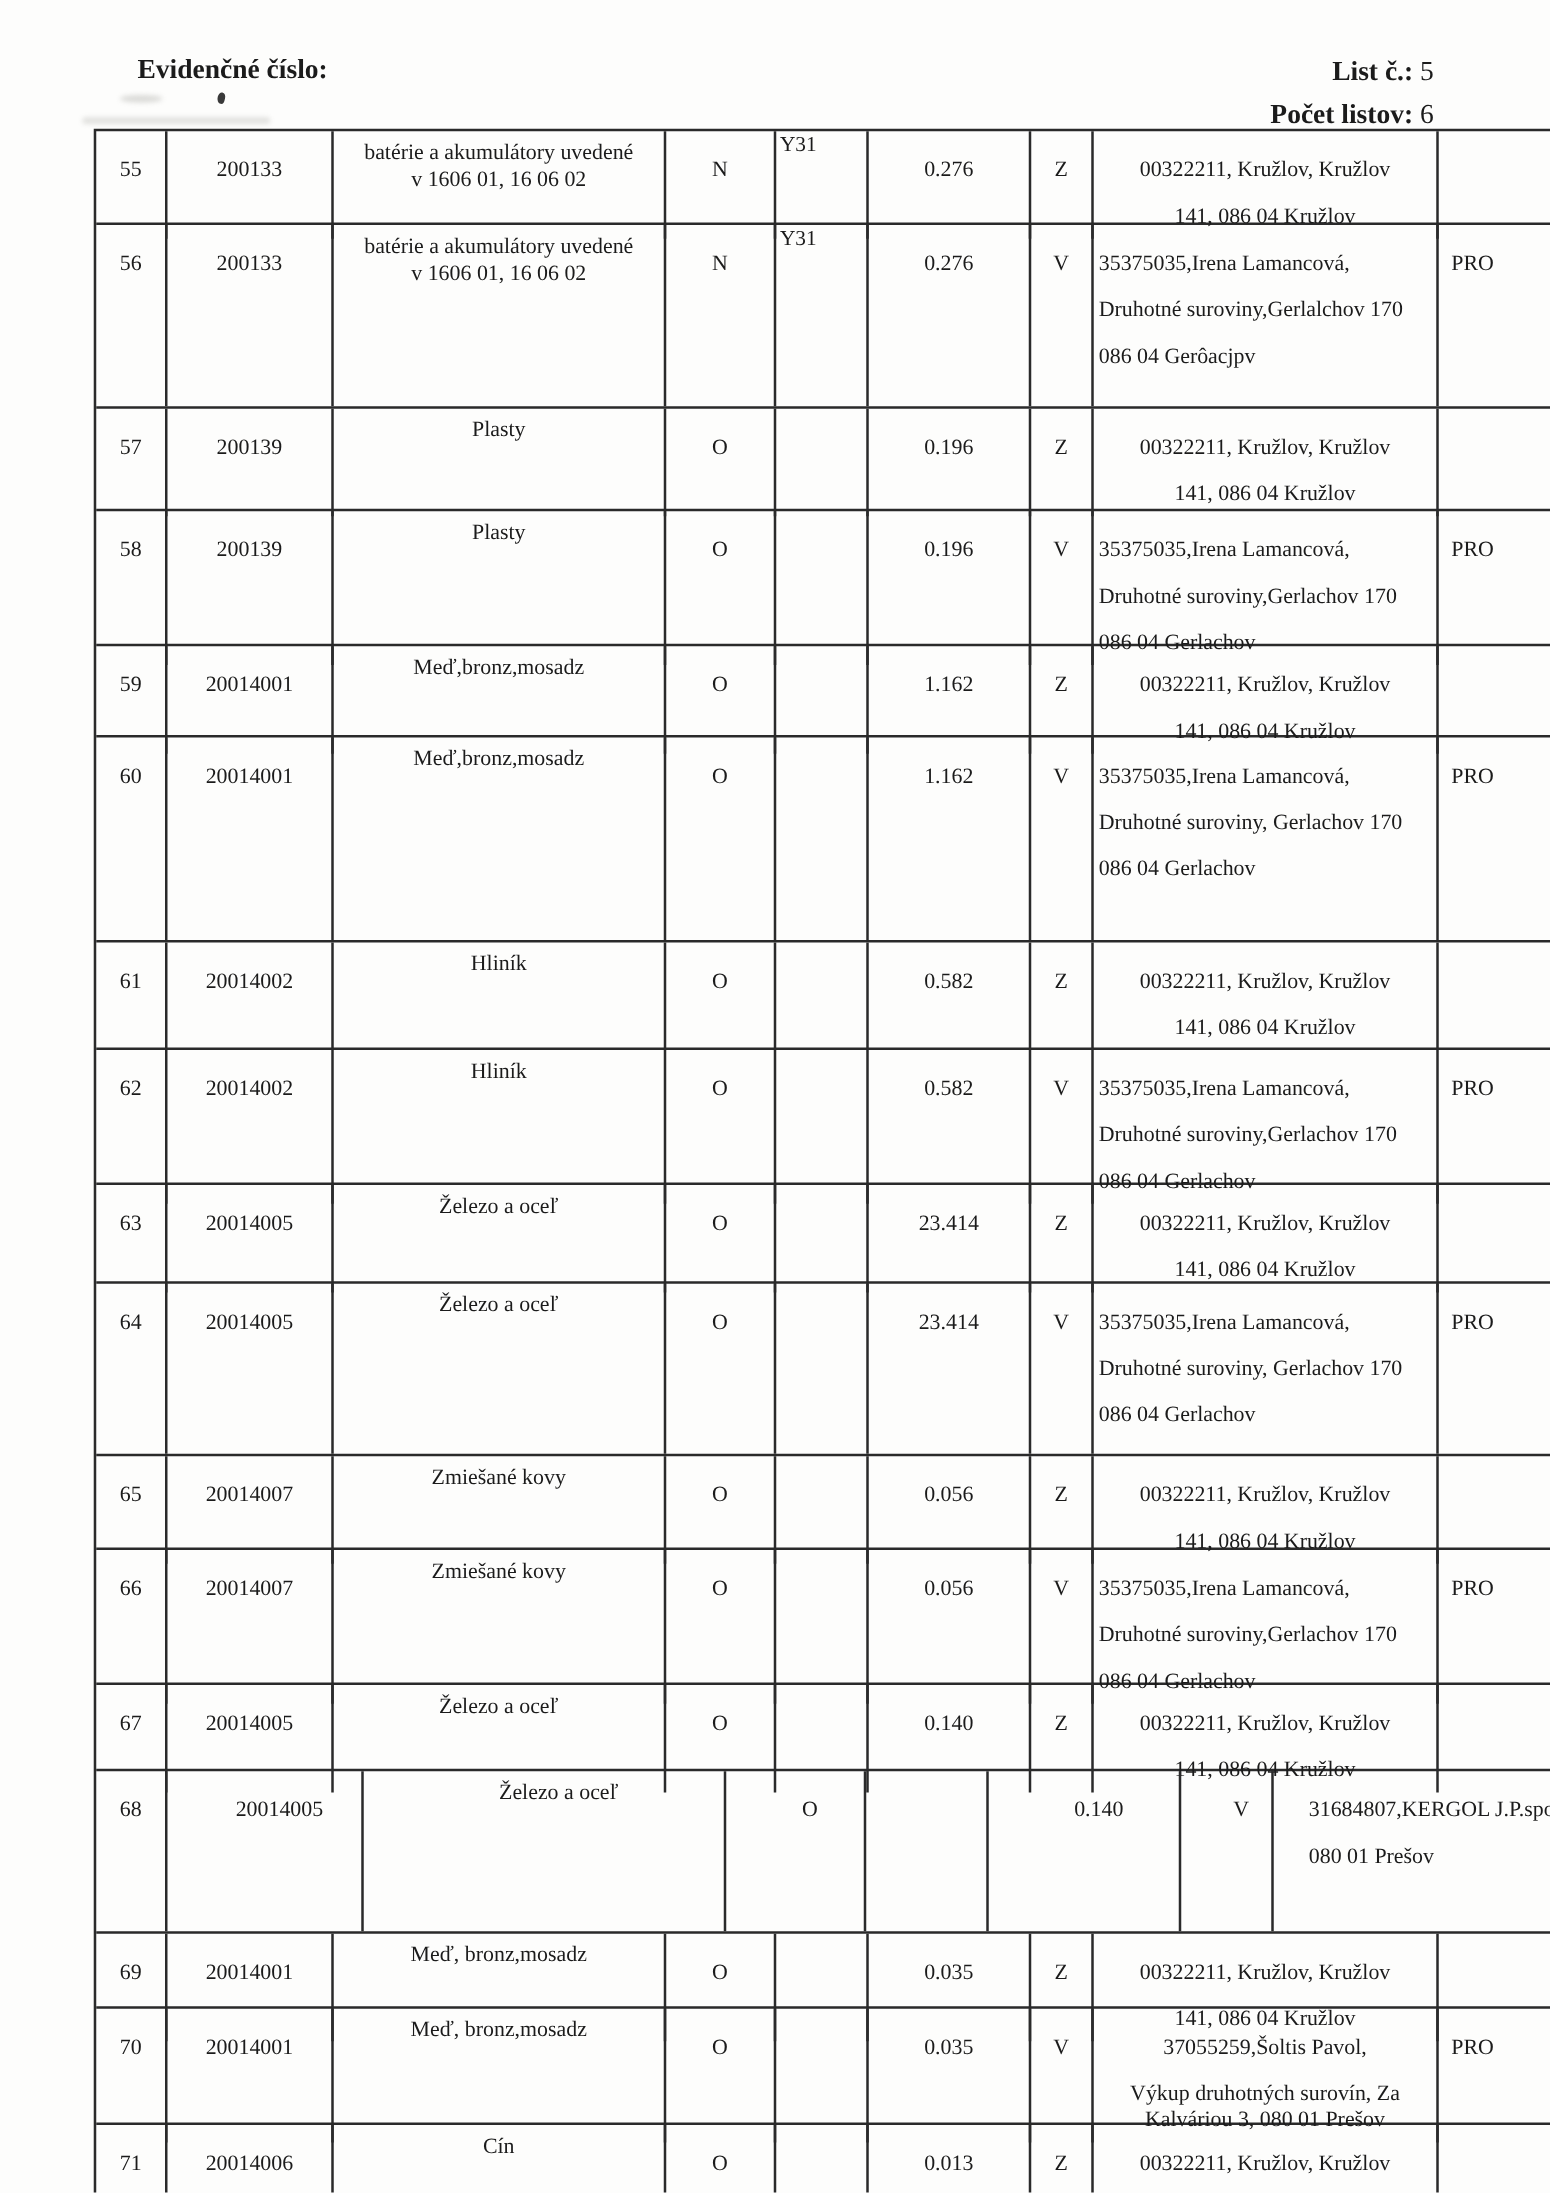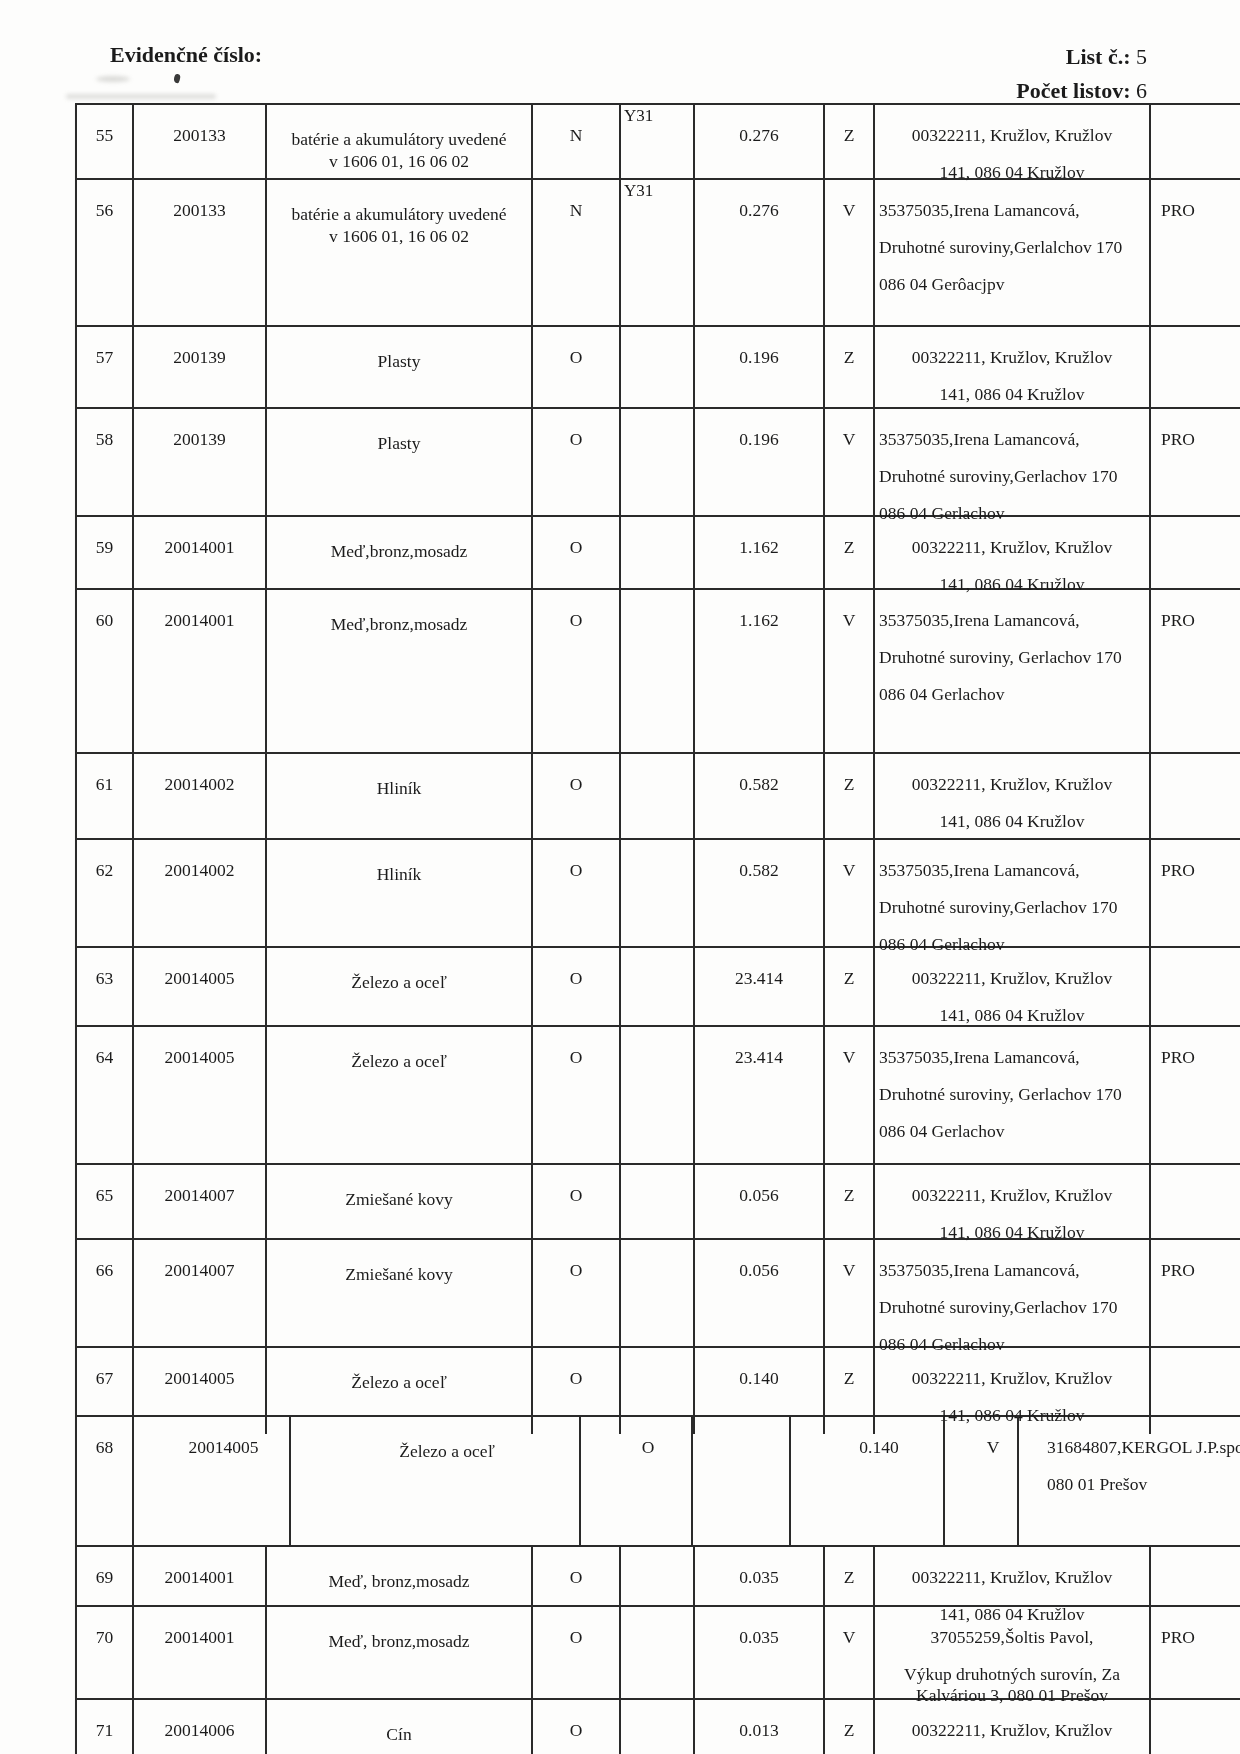--- a/index.html
+++ b/index.html
@@ -40,21 +40,21 @@
   .c{
     border-right:2px solid #2a2a2a;
     box-sizing:border-box;
     text-align:center;
     padding-top:12px;
     font-size:17.5px;
     line-height:37px;
     white-space:nowrap;
   }
   .c:last-child{border-right:none;}
-  .c.name{padding-top:23px;line-height:22px;}
+  .c.name{padding-top:5px;line-height:22px;}
   .c.y{text-align:left;padding:0 0 0 3px;line-height:22px;font-size:17px;}
   .c.addr{padding-left:4px;padding-right:4px;}
   .c.addr.left{text-align:left;}
   .c.addr .ln{line-height:37px;}
   .row.tight .c.addr .ln:last-child{margin-top:-16px;}
 </style>
 </head>
 <body>
 
 <div class="page">

